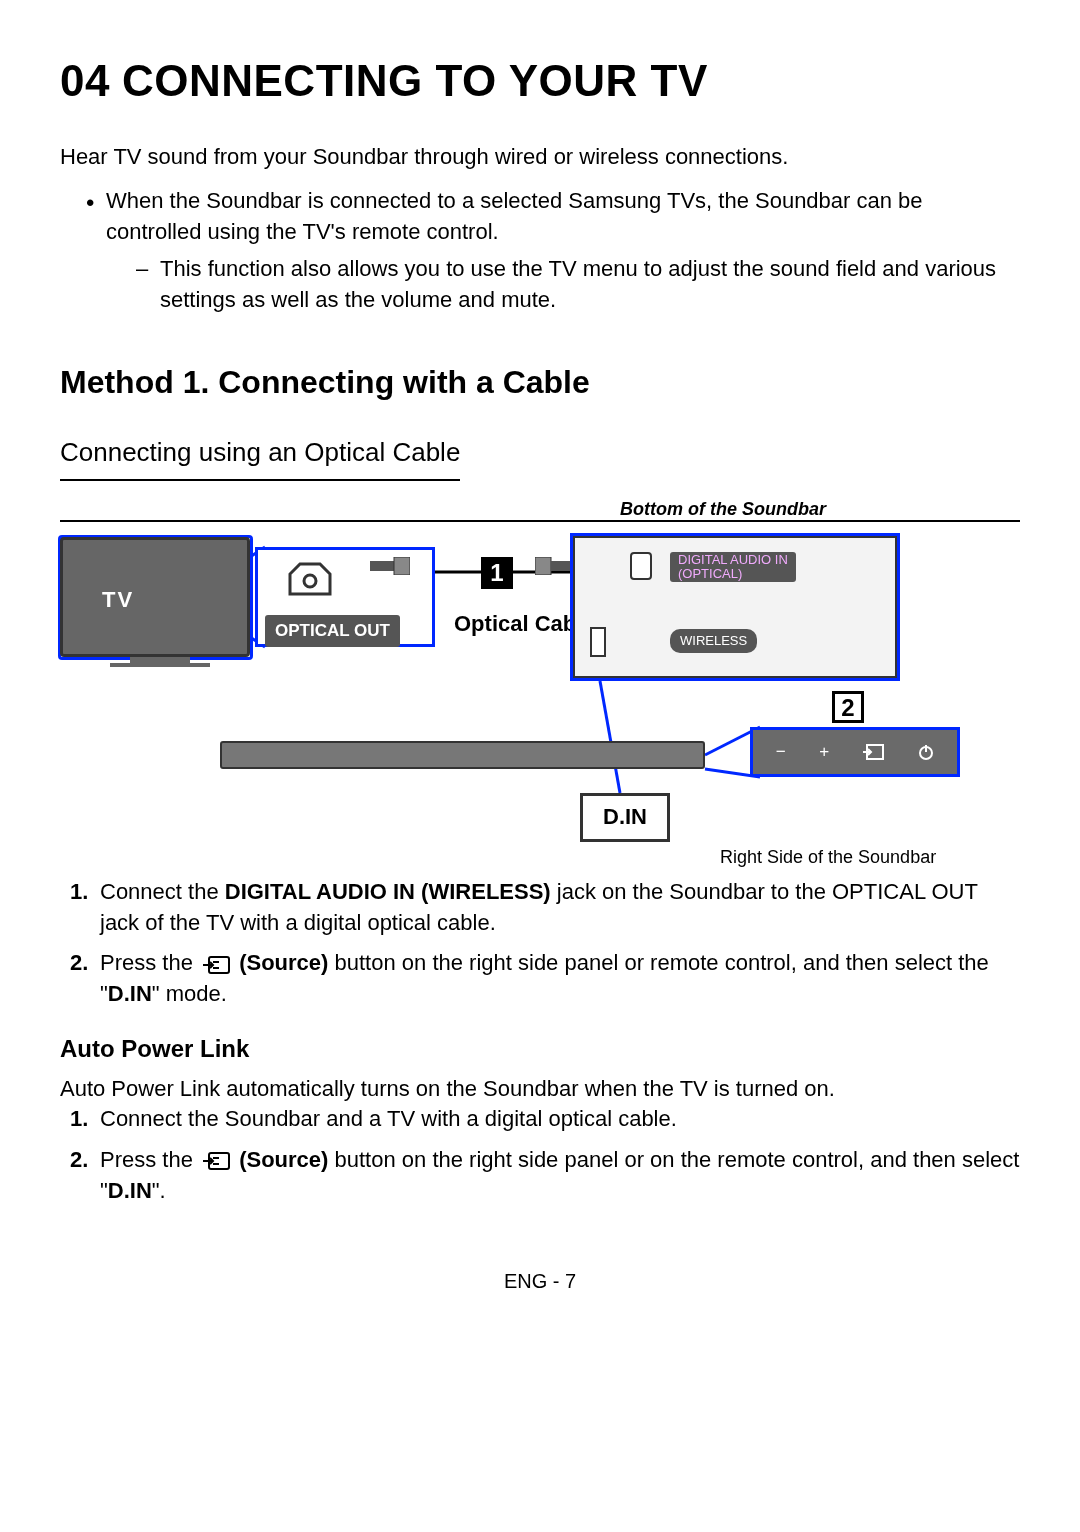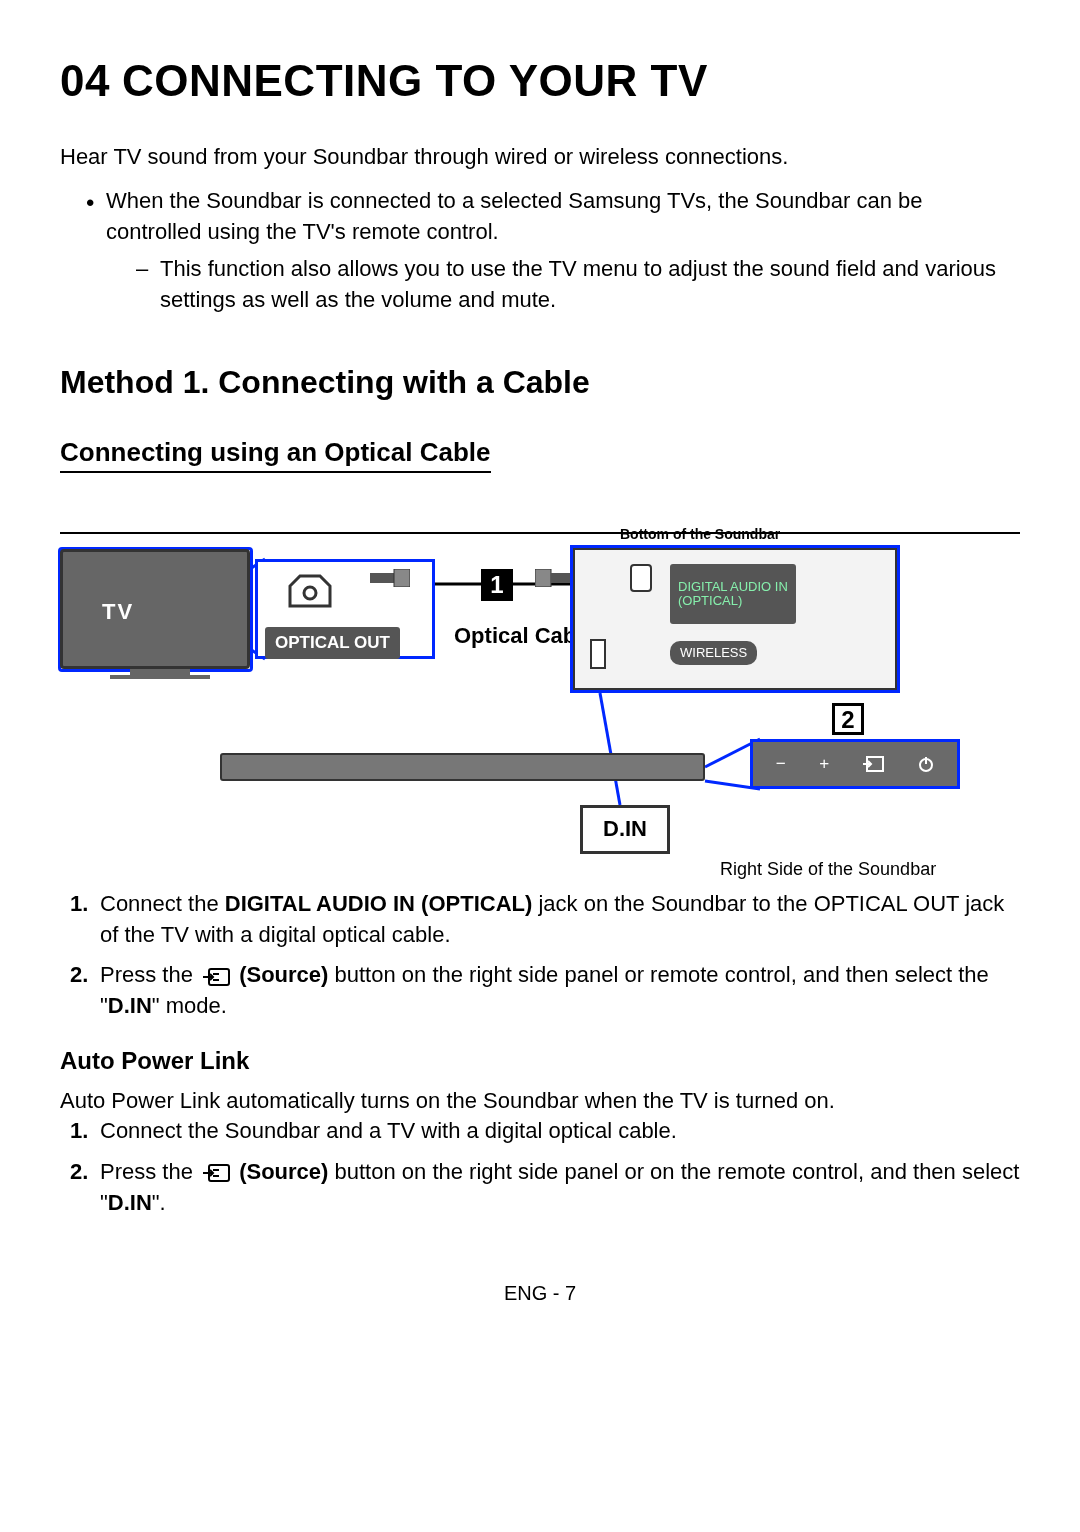--- a/index.html
+++ b/index.html
@@ -7,21 +7,21 @@
 .title { font-size: 44px; font-weight: 700; letter-spacing: 0.5px; margin-bottom: 30px; }
 .title-num { margin-right: 12px; }
 .intro { margin-bottom: 14px; }
 .bullet-list { list-style: none; margin-left: 26px; }
 .bullet-list > li { position: relative; padding-left: 20px; margin-bottom: 12px; }
 .bullet-list > li::before { content: "•"; position: absolute; left: 0; font-size: 24px; }
 .dash-list { list-style: none; margin-left: 30px; margin-top: 6px; }
 .dash-list > li { position: relative; padding-left: 24px; margin-bottom: 8px; }
 .dash-list > li::before { content: "–"; position: absolute; left: 0; }
 .h2 { font-size: 32px; font-weight: 700; margin-top: 44px; margin-bottom: 30px; }
-.h3 { font-size: 26px; font-weight: 700; display: inline-block; border-bottom: 2px solid #000; padding-bottom: 0; margin-bottom: 36px; }
+.h3 { font-size: 26px; font-weight: 400; display: inline-block; border-bottom: 2px solid #000; padding-bottom: 8px; margin-bottom: 16px; }
 .h4 { font-size: 24px; font-weight: 700; margin-top: 22px; margin-bottom: 8px; }
 .num-list { list-style: none; margin-left: 10px; }
 .num-list > li { position: relative; padding-left: 30px; margin-bottom: 10px; }
 .num-list > li .num { position: absolute; left: 0; font-weight: 700; }
 .bold { font-weight: 700; }
 .page-num { text-align: center; margin-top: 60px; font-size: 20px; }
 .source-icon { display: inline-block; vertical-align: middle; margin: 0 2px; }
 .diagram { position: relative; width: 960px; height: 360px; margin-bottom: 20px; }
 
 .tv-body { position: absolute; left: 0; top: 40px; width: 190px; height: 120px; background: #666; border: 3px solid #333; border-radius: 4px; }
@@ -35,23 +35,23 @@
 .opt-port { position: absolute; left: 225px; top: 62px; width: 50px; height: 40px; }
 .cable-tip { position: absolute; top: 60px; width: 40px; height: 18px; }
 
 .badge1 { position: absolute; left: 421px; top: 60px; width: 32px; height: 32px; background: #000; color: #fff; font-weight: 700; font-size: 24px; text-align: center; line-height: 32px; }
 .cable-label { position: absolute; left: 394px; top: 112px; font-weight: 700; font-size: 22px; }
 
 .sb-panel { position: absolute; left: 510px; top: 36px; width: 330px; height: 148px; border: 3px solid #0028ff; background: #f3f3f3; }
 .sb-panel-inner { width: 100%; height: 100%; border: 2px solid #333; }
 .port-optical { position: absolute; left: 530px; top: 130px; width: 16px; height: 30px; border: 2px solid #333; background: #fff; }
 .port-usb { position: absolute; left: 570px; top: 55px; width: 22px; height: 28px; border: 2px solid #333; border-radius: 4px; background: #fff; }
-.port-label1 { position: absolute; left: 610px; top: 55px; background: #555; color: #86efac; font-size: 13px; padding: 16px 8px; border-radius: 3px; line-height: 1.1; }
+.port-label1 { position: absolute; left: 610px; top: 55px; background: #555; color: #f0abfc; font-size: 13px; padding: 1px 8px; border-radius: 3px; line-height: 1.1; }
 .port-label2 { position: absolute; left: 610px; top: 132px; background: #555; color: #fff; font-size: 13px; padding: 3px 10px; border-radius: 10px; text-align: center; }
-.top-caption { position: absolute; left: 560px; top: 16px; font-weight: 700; font-size: 14px; }
+.top-caption { position: absolute; left: 560px; top: 0px; font-weight: 700; font-size: 18px; font-style: italic; }
 
 .badge2 { position: absolute; left: 772px; top: 194px; width: 32px; height: 32px; background: #fff; border: 3px solid #000; color: #000; font-weight: 700; font-size: 24px; text-align: center; line-height: 28px; }
 
 .rs-panel { position: absolute; left: 690px; top: 230px; width: 210px; height: 50px; border: 3px solid #0028ff; background: #6a6a6a; color: #fff; font-size: 17px; }
 .rs-inner { display:flex; align-items:center; justify-content:space-around; height:100%; padding:0 6px; }
 
 .soundbar { position: absolute; left: 160px; top: 244px; width: 485px; height: 28px; background: #777; border: 2px solid #333; border-radius: 3px; }
 .din-box { position: absolute; left: 520px; top: 296px; background: #fff; border: 3px solid #333; padding: 6px 20px; font-weight: 700; font-size: 22px; }
 .bottom-caption { position: absolute; left: 660px; top: 348px; font-weight: 400; font-size: 18px; }
 svg.conn { position: absolute; left:0; top:0; width:960px; height:360px; pointer-events:none; }
@@ -147,21 +147,21 @@
   </div>
 
   <div class="soundbar"></div>
   <div class="din-box">D.IN</div>
   <div class="bottom-caption">Right Side of the Soundbar</div>
 </div>
 
 <ol class="num-list">
   <li>
     <span class="num">1.</span>
-    <span>Connect the </span><span class="bold">DIGITAL AUDIO IN (OPTICAL)</span><span> jack on the Soundbar to the OPTICAL OUT jack of the TV with a digital optical cable.</span>
+    <span>Connect the </span><span class="bold">DIGITAL AUDIO IN (WIRELESS)</span><span> jack on the Soundbar to the OPTICAL OUT jack of the TV with a digital optical cable.</span>
   </li>
   <li>
     <span class="num">2.</span>
     <span>Press the </span><svg class="source-icon" width="30" height="20">
         <rect x="8" y="2" width="20" height="16" rx="2" fill="none" stroke="#000" stroke-width="2"></rect>
         <path d="M18 7 L12 7 M12 13 L18 13 M2 10 L12 10 M9 7 L12 10 L9 13" fill="none" stroke="#000" stroke-width="2"></path>
       </svg> <span class="bold">(Source)</span><span> button on the right side panel or remote control, and then select the "</span><span class="bold">D.IN</span><span>" mode.</span>
   </li>
 </ol>
 

